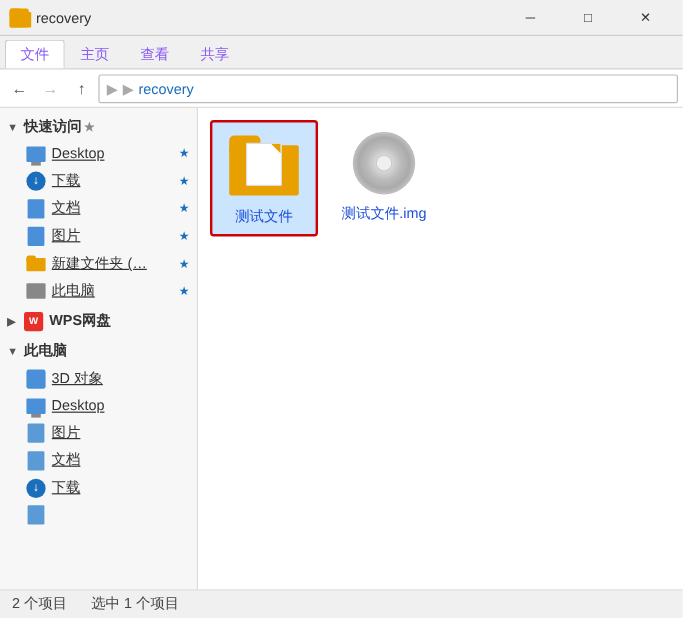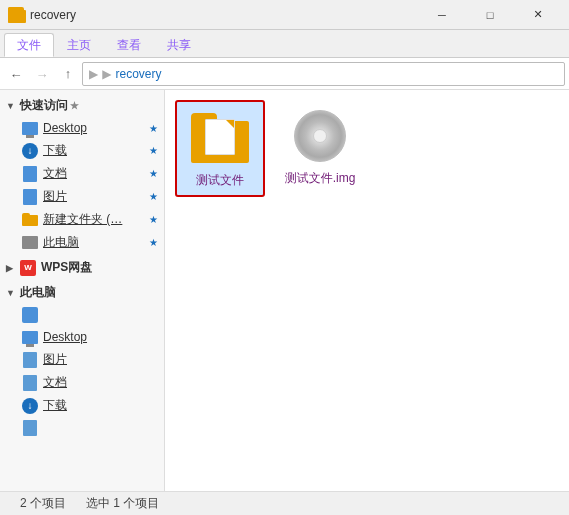--- a/index.html
+++ b/index.html
@@ -284,21 +284,21 @@
     .file-item-icon {
       width: 60px;
       height: 60px;
       display: flex;
       align-items: center;
       justify-content: center;
       position: relative;
     }
     .file-item-label {
       font-size: 12px;
-      color: #701a75;
+      color: #1d4ed8;
       text-align: center;
       margin-top: 4px;
       word-break: break-all;
     }
 
     
     .folder-lg {
       width: 58px;
       height: 50px;
       position: relative;
@@ -368,21 +368,21 @@
       border: 1px solid #ccc;
     }
 
     
     .status-bar {
       height: 24px;
       background: #f0f0f0;
       border-top: 1px solid #ddd;
       display: flex;
       align-items: center;
-      padding: 0 20px;
+      padding: 0 10px;
       font-size: 12px;
       color: #444;
       gap: 20px;
     }
 
     
     .wps-icon {
       width: 16px;
       height: 16px;
       background: #e8302a;
@@ -557,20 +557,21 @@
     <div class="sidebar-group">
       <div class="sidebar-group-header">
         <span class="expand-icon">▼</span>
         <span>此电脑</span>
       </div>
 
       <div class="sidebar-item">
         <div class="sidebar-item-icon">
           <div class="td-icon"></div>
         </div>
+        <span class="sidebar-item-text">3D 对象</span>
       </div>
 
       <div class="sidebar-item">
         <div class="sidebar-item-icon">
           <div class="desktop-icon-sm"></div>
         </div>
         <span class="sidebar-item-text">Desktop</span>
       </div>
 
 

